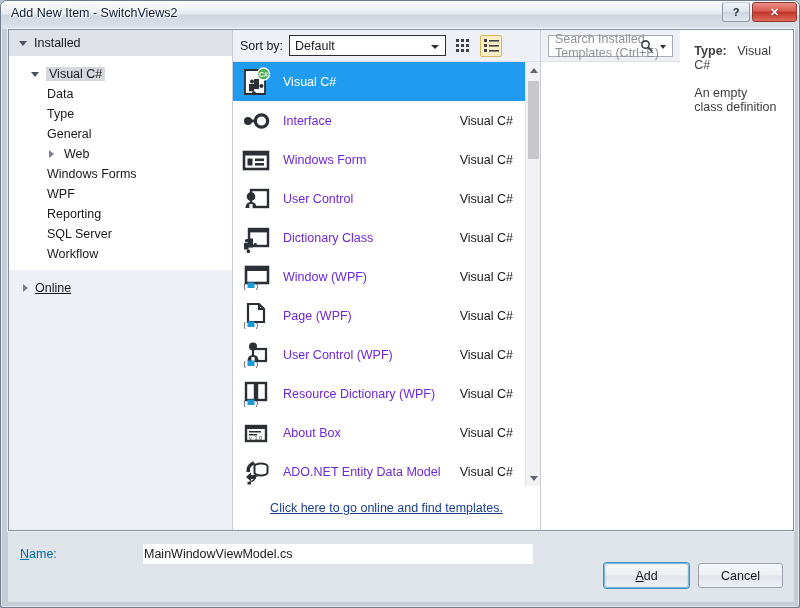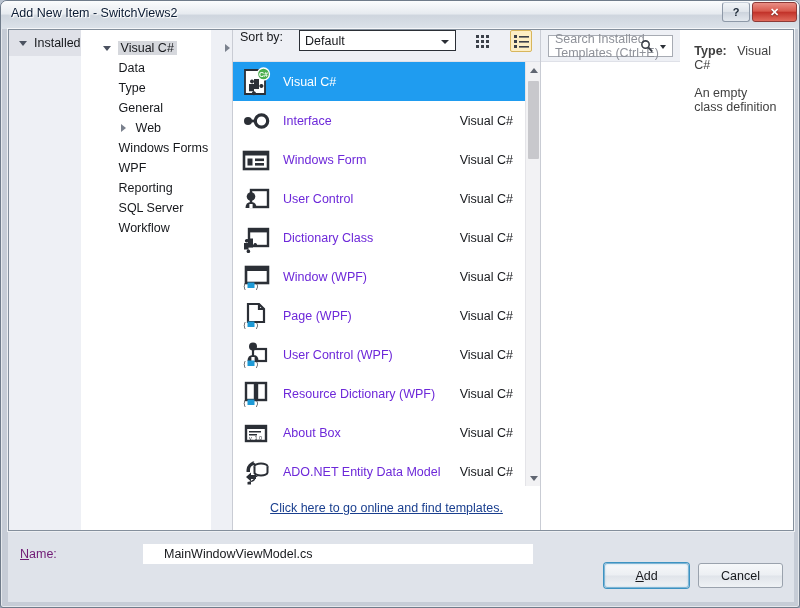--- a/index.html
+++ b/index.html
@@ -64,21 +64,21 @@
     box-shadow: 0 0 0 1px rgba(255,255,255,0.7);
     display: flex;
   }
 
   
   .leftpane {
     width: 224px; height: 100%;
     background: #eef0f5;
     border-right: 1px solid #c9ccd4;
     position: relative;
-    display: flex; flex-direction: row;
+    display: flex; flex-direction: column;
   }
   .installed-hdr {
     height: 26px; background: #dfe1e8;
     display: flex; align-items: center;
     padding-left: 10px; font-size: 12.5px; color: #16181c;
   }
   .tri {
     width: 0; height: 0; margin-right: 7px;
     border-left: 4.5px solid transparent;
     border-right: 4.5px solid transparent;
@@ -110,22 +110,22 @@
   
   .midpane {
     width: 308px; height: 100%;
     position: relative;
     background: #fff;
     border-right: 1px solid #c9ccd4;
     display: flex; flex-direction: column;
   }
   .sortbar {
     height: 32px; background: #eef0f5;
-    display: flex; 
-    padding: 0 7px; gap: 16px;
+    display: flex; align-items: center;
+    padding: 0 7px; gap: 6px;
     border-bottom: 1px solid #dfe1e8;
   }
   .sortlabel { font-size: 12.5px; color: #16181c; }
   .combo {
     position: relative;
     width: 157px; height: 21px;
     background: #fff; border: 1px solid #2b2f36;
     display: flex; align-items: center;
     padding-left: 5px; font-size: 12.5px; color: #16181c;
   }
@@ -229,28 +229,28 @@
   
   .bottom {
     position: absolute; left: 7px; top: 531px;
     width: 786px; height: 70px;
     background: #dfe3ea;
   }
   .namerow {
     position: absolute; left: 12px; top: 12px;
     display: flex; align-items: center;
   }
-  .namelbl { font-size: 12.5px; color: #701a75; width: 123px; }
+  .namelbl { font-size: 12.5px; color: #0369a1; width: 123px; }
   .namelbl u { text-decoration: underline; }
   .nameinput {
     width: 390px; height: 20px;
     background: #fff; border: 1px solid #fff;
     outline: 1px solid #dfe3ea;
     font-size: 12.5px; color: #16181c;
-    display: flex; align-items: center; padding-left: 20px;
+    display: flex; align-items: center; padding-left: 0;
   }
   .btnrow { position: absolute; right: 11px; top: 31px; display: flex; gap: 9px; }
   .dlgbtn {
     width: 85px; height: 25px;
     display: flex; align-items: center; justify-content: center;
     font-size: 12.5px; color: #16181c;
     border: 1px solid #9aa2ad; border-radius: 3px;
     background: linear-gradient(to bottom, #f6f8fa 0%, #eceff3 48%, #e0e4ea 52%, #eff2f5 100%);
   }
   .dlgbtn u { text-decoration: underline; }

